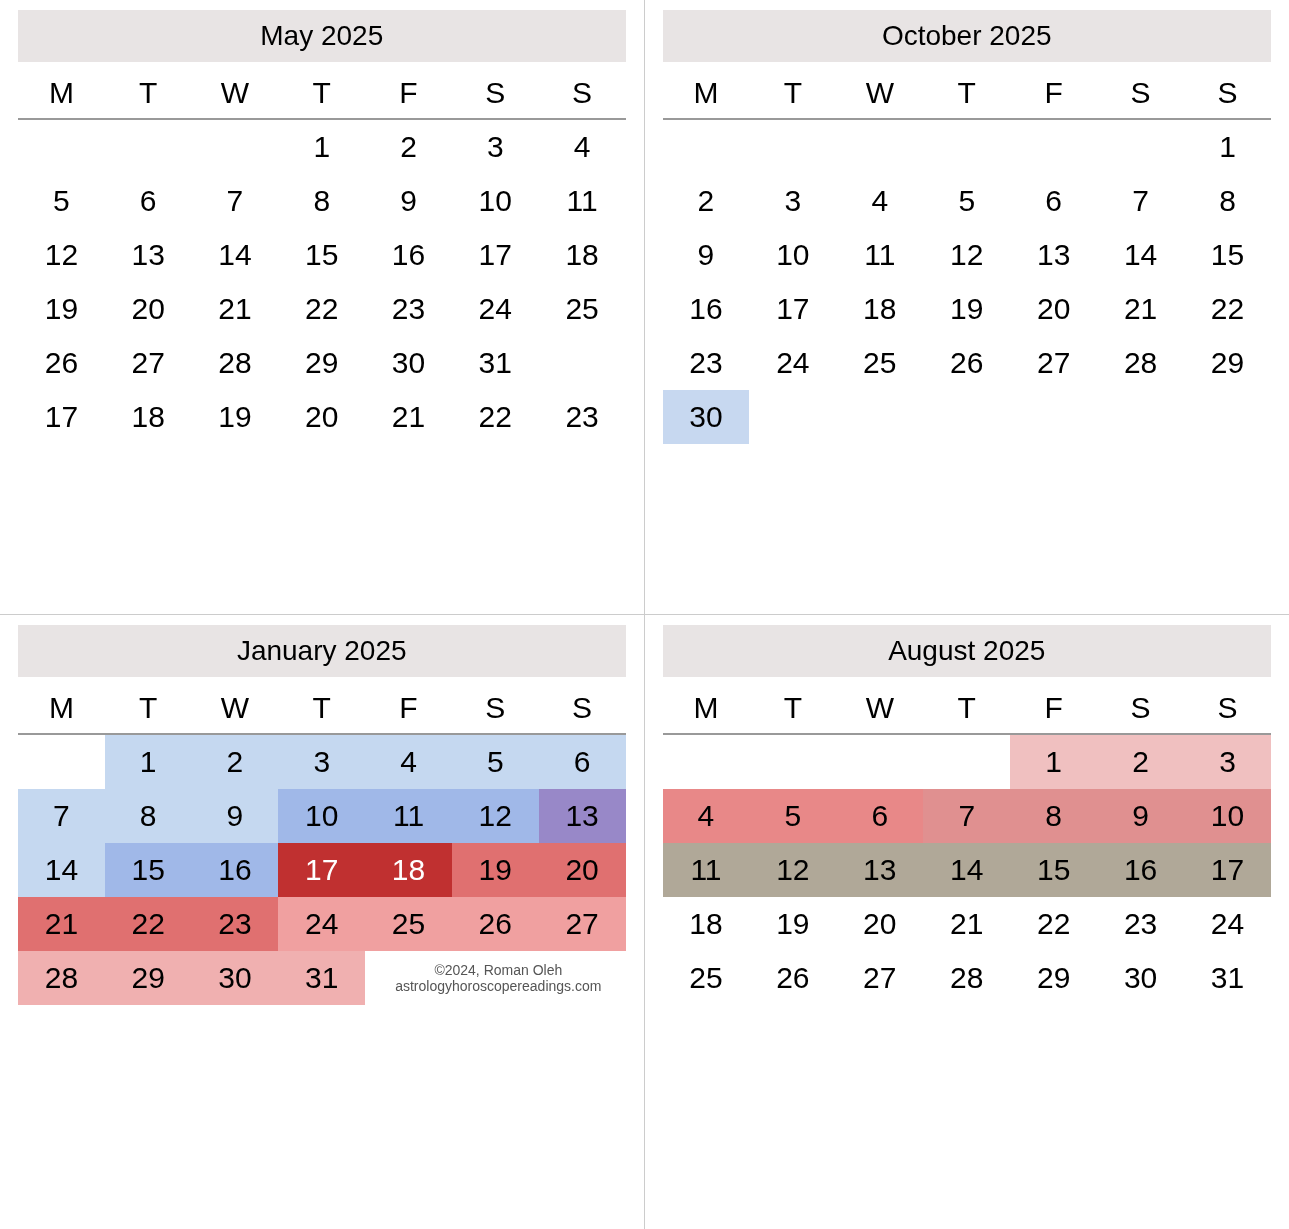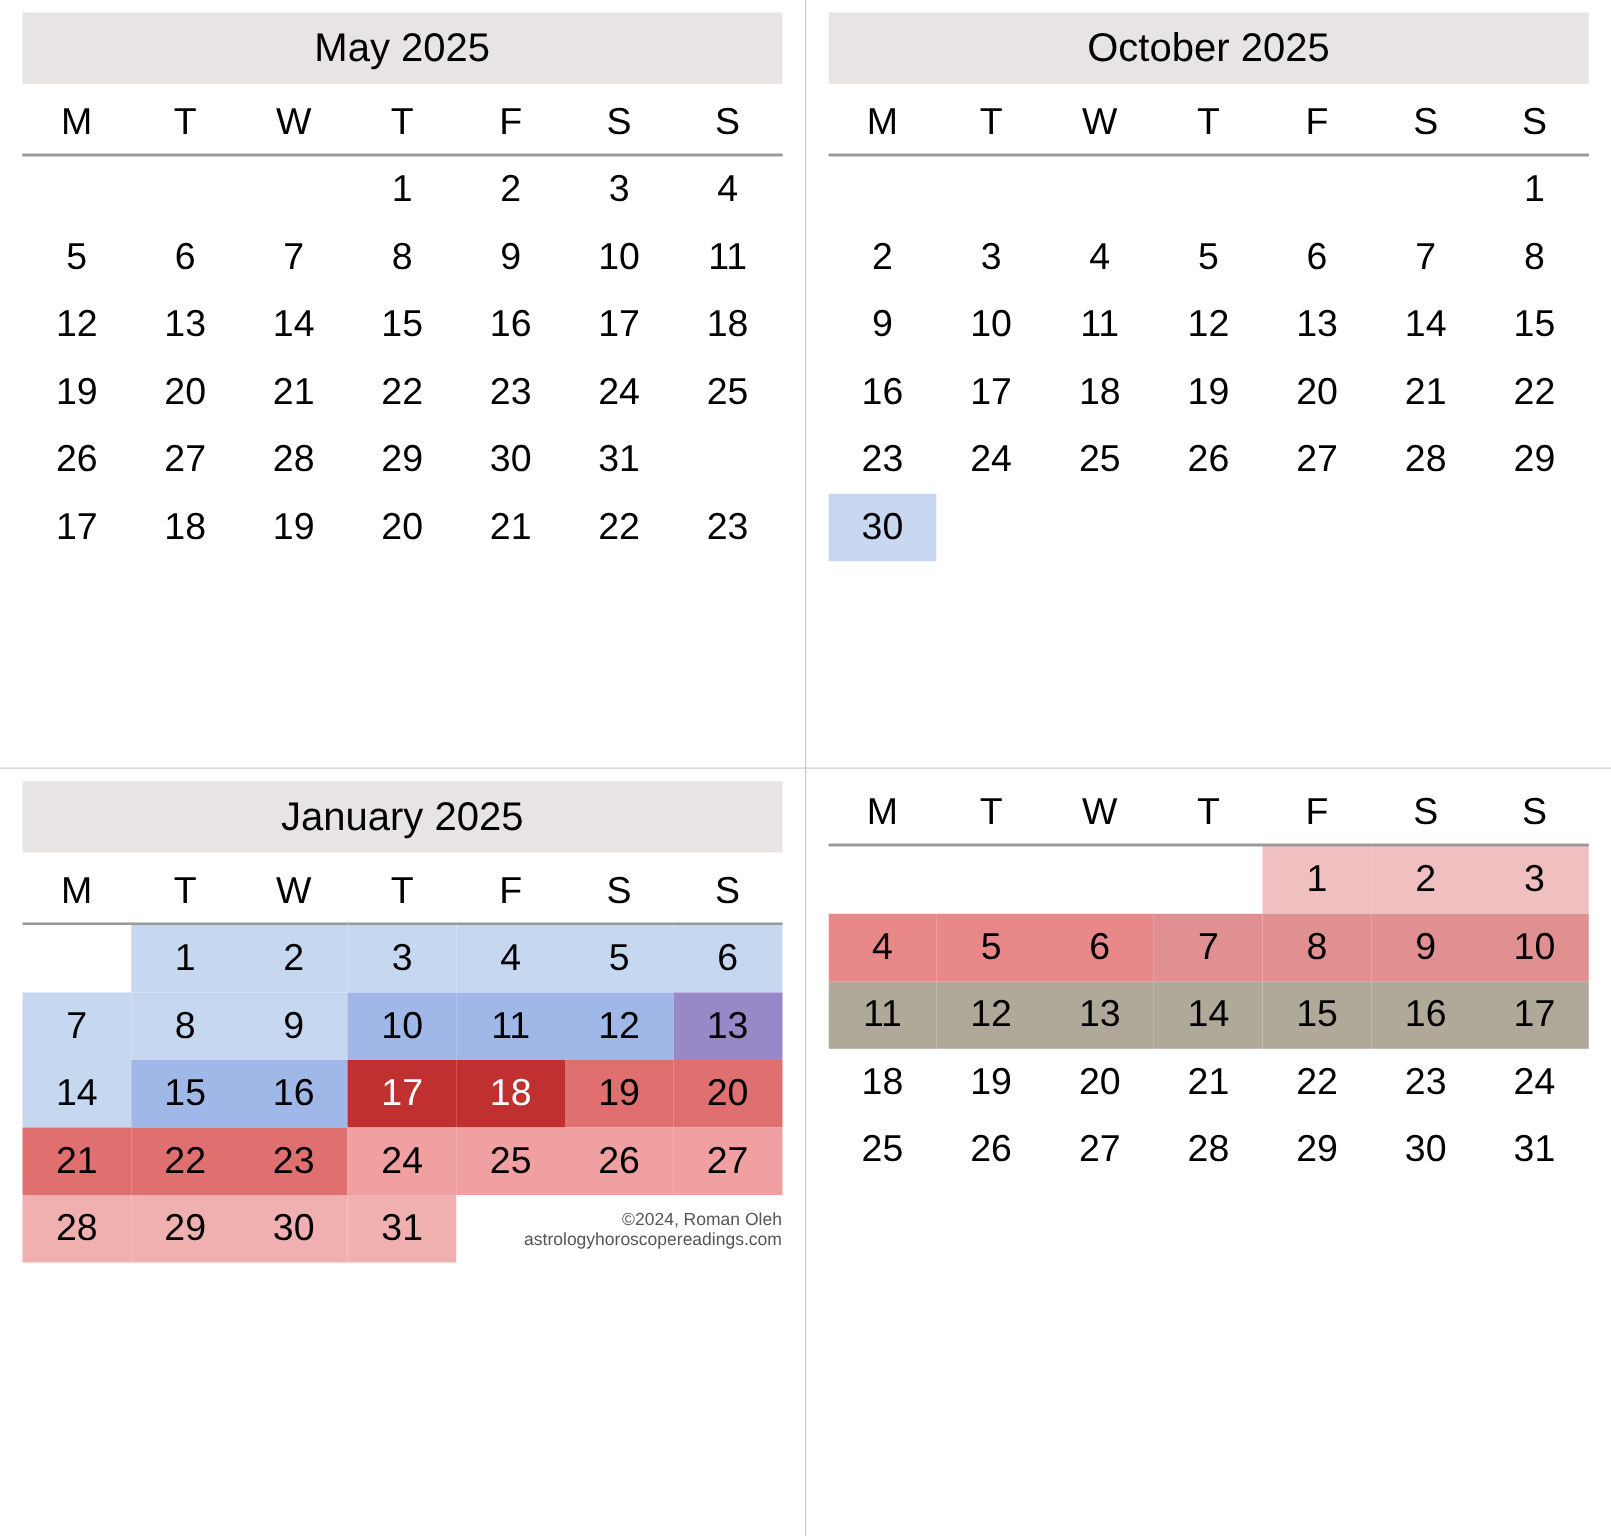--- a/index.html
+++ b/index.html
@@ -13,21 +13,21 @@
       grid-template-rows: 1fr 1fr;
       overflow: hidden;
     }
     .calendar-section {
       padding: 10px 18px 10px 18px;
       display: flex;
       flex-direction: column;
       align-items: center;
     }
     .calendar-title {
-      font-size: 32px;
+      font-size: 28px;
       font-weight: normal;
       text-align: center;
       background-color: #e8e4e4;
       width: 100%;
       padding: 10px 0 10px 0;
       margin-bottom: 6px;
     }
     .cal-table {
       width: 100%;
       border-collapse: collapse;
@@ -274,29 +274,30 @@
         <td class="july-light-salmon">25</td>
         <td class="july-light-salmon">26</td>
         <td class="july-light-salmon">27</td>
       </tr>
 
       <tr>
         <td class="july-pink">28</td>
         <td class="july-pink">29</td>
         <td class="july-pink">30</td>
         <td class="july-pink">31</td>
-        <td class="empty" colspan="3" style="text-align:right; font-size:14px; color:#555; padding-left:6px;">
+        <td class="empty" colspan="3" style="text-align:center; font-size:14px; color:#555; padding-left:6px;">
           ©2024, Roman Oleh<br>astrologyhoroscopereadings.com
         </td>
       </tr>
     </tbody>
   </table>
 </div>
 
 <div class="calendar-section">
+  <div class="calendar-title">August 2025</div>
   <table class="cal-table">
     <thead>
       <tr>
         <th>M</th>
         <th>T</th>
         <th>W</th>
         <th>T</th>
         <th>F</th>
         <th>S</th>
         <th>S</th>

